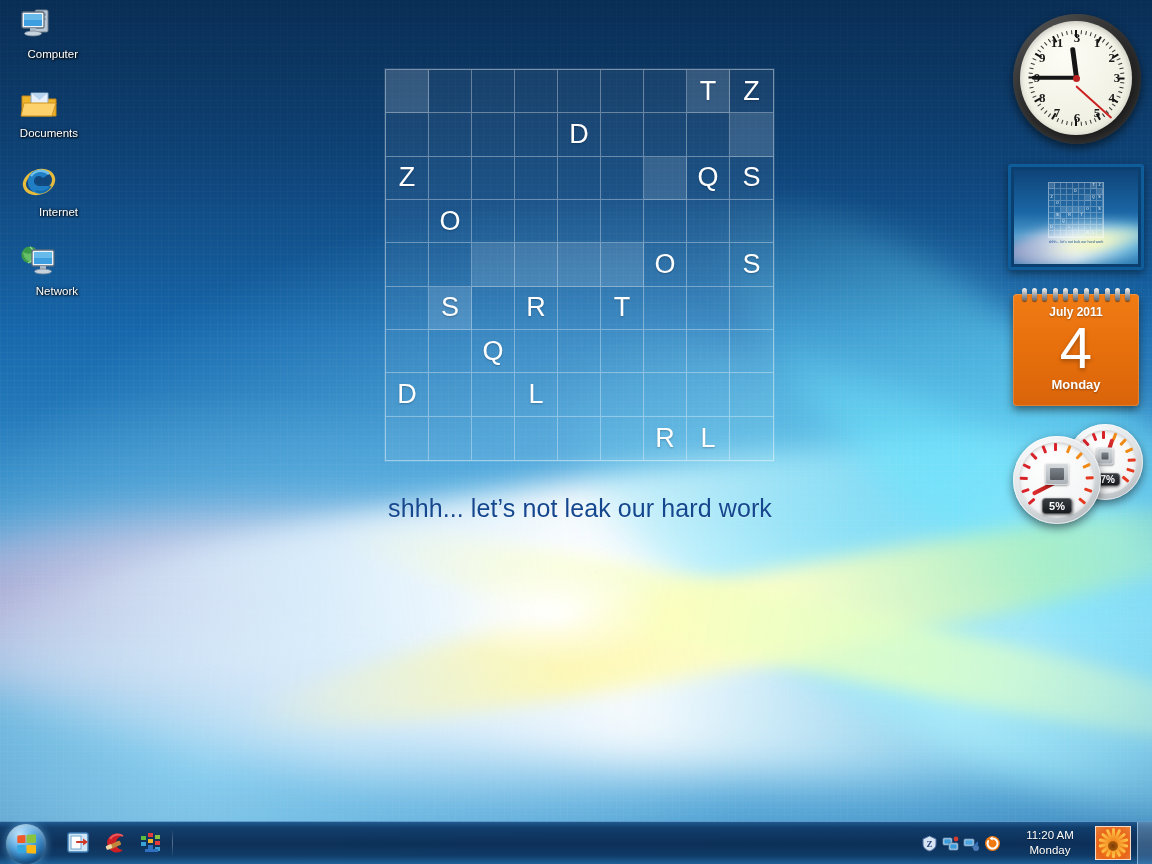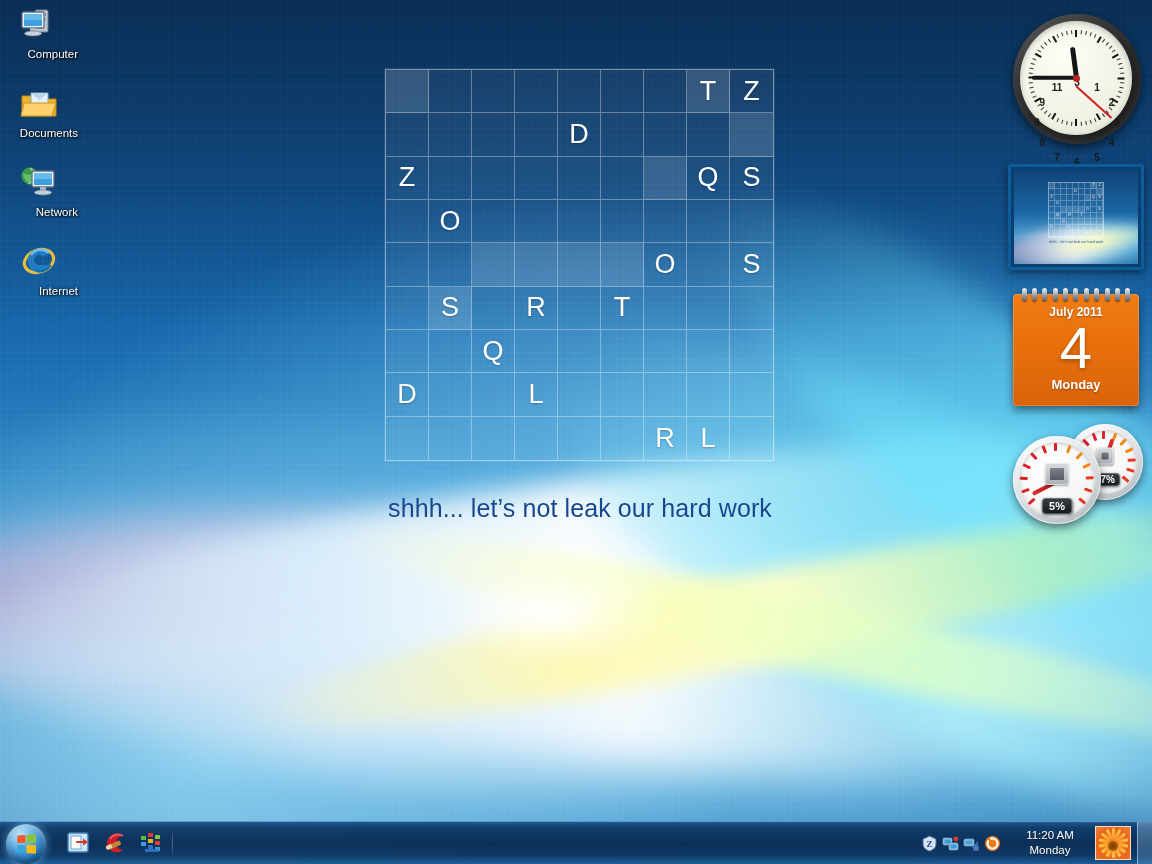--- a/index.html
+++ b/index.html
@@ -101,22 +101,22 @@
   .clock-bezel{
     position:absolute;inset:6px 4px 4px 6px;border-radius:50%;
     background:radial-gradient(circle at 35% 25%, #5a5a5a, #232323 60%, #111 100%);
     box-shadow:0 4px 10px rgba(0,0,0,.55), inset 0 -3px 8px rgba(255,255,255,.12);
   }
   .clock-face{
     position:absolute;inset:13px;border-radius:50%;
     background:radial-gradient(circle at 40% 30%, #fdfdf6, #efefe2 70%, #dcdcd0 100%);
     box-shadow:inset 0 2px 6px rgba(0,0,0,.22);
   }
-  .cnum{position:absolute;font-size:10px;color:#1a1a1a;font-family:Liberation Sans, sans-serif;font-weight:700;
-        transform:translate(-50%,-50%);margin-top:44px;}
+  .cnum{position:absolute;font-size:13px;color:#1a1a1a;font-family:Liberation Serif, serif;font-weight:700;
+        transform:translate(-50%,-50%);}
   .ctick{position:absolute;left:50%;top:50%;width:1px;height:48px;margin-left:-.5px;margin-top:-48px;
          transform-origin:50% 100%;background:transparent;}
   .ctick i{display:block;width:1px;height:4px;background:#333;}
   .ctick.maj i{width:2px;height:7px;margin-left:-.5px;background:#111;}
   .hand{position:absolute;left:50%;top:50%;transform-origin:50% 100%;border-radius:2px;}
   .hand.hour{width:5px;height:31px;margin-left:-2.5px;margin-top:-31px;background:#151515;}
   .hand.min{width:3.5px;height:44px;margin-left:-1.75px;margin-top:-44px;background:#151515;}
   .hand.sec{width:2px;height:48px;margin-left:-1px;margin-top:-40px;background:#cc2222;}
   .cpin{position:absolute;left:50%;top:50%;width:7px;height:7px;margin:-3.5px 0 0 -3.5px;border-radius:50%;background:#b22;}
 
@@ -271,43 +271,43 @@
         <path d="M13 10 L21.5 17 L30 10 Z" fill="#b9d4ee"></path>
         <path d="M6 20 L38 20 L34 33 L3 33 Z" fill="#fdd16b" stroke="#cf9320" stroke-width="1"></path>
       </svg>
     </div>
     <div class="lbl">Documents</div>
   </div>
 
   <div class="dicon">
     <div class="glyph">
       <svg viewBox="0 0 42 42" width="42" height="42">
+        <ellipse cx="21" cy="20" rx="15" ry="11" transform="rotate(-20 21 20)" fill="none" stroke="#f0c23a" stroke-width="3.2" opacity=".95"></ellipse>
+        <path d="M31 12 a12 12 0 1 0 2 12 h-12 a5 5 0 1 1 4 -8 z" fill="#1f7ec4"></path>
+        <path d="M31 12 a12 12 0 0 0 -18 2" fill="none" stroke="#6fc0ea" stroke-width="2.4"></path>
+        <path d="M18 29 a12 12 0 0 0 15 -5" fill="none" stroke="#0e5f9c" stroke-width="2" opacity=".6"></path>
+      </svg>
+    </div>
+    <div class="lbl">Internet</div>
+  </div>
+
+  <div class="dicon">
+    <div class="glyph">
+      <svg viewBox="0 0 42 42" width="42" height="42">
         <circle cx="12" cy="14" r="8.5" fill="#3a9b4a"></circle>
         <path d="M5 11 q5 3 9 1 q4 -2 6 2 q-2 6 -8 7 q-6 -2 -7 -10 z" fill="#6fc46f" opacity=".85"></path>
         <path d="M12 6 q5 4 4 9 q-1 5 -6 7" fill="none" stroke="#bfe9c0" stroke-width="1.2" opacity=".8"></path>
         <rect x="14" y="9" width="22" height="16" rx="1.6" fill="#eef4fa" stroke="#5a6b7c" stroke-width="1.3"></rect>
         <rect x="16" y="11" width="18" height="12" fill="#3e9fe0"></rect>
         <rect x="16" y="11" width="18" height="6" fill="#79c8f0" opacity=".7"></rect>
         <rect x="22" y="25" width="6" height="4" fill="#aab8c6"></rect>
         <ellipse cx="25" cy="30.5" rx="8.5" ry="2.4" fill="#c6d2de" stroke="#7e8d9c" stroke-width=".8"></ellipse>
       </svg>
     </div>
     <div class="lbl">Network</div>
-  </div>
-
-  <div class="dicon">
-    <div class="glyph">
-      <svg viewBox="0 0 42 42" width="42" height="42">
-        <ellipse cx="21" cy="20" rx="15" ry="11" transform="rotate(-20 21 20)" fill="none" stroke="#f0c23a" stroke-width="3.2" opacity=".95"></ellipse>
-        <path d="M31 12 a12 12 0 1 0 2 12 h-12 a5 5 0 1 1 4 -8 z" fill="#1f7ec4"></path>
-        <path d="M31 12 a12 12 0 0 0 -18 2" fill="none" stroke="#6fc0ea" stroke-width="2.4"></path>
-        <path d="M18 29 a12 12 0 0 0 15 -5" fill="none" stroke="#0e5f9c" stroke-width="2" opacity=".6"></path>
-      </svg>
-    </div>
-    <div class="lbl">Internet</div>
   </div>
 
 </div>
 
 <div id="crossword-wrap">
   <div id="crossword-grid">
       <div class="cw-cell hl"></div>
       <div class="cw-cell"></div>
       <div class="cw-cell"></div>
       <div class="cw-cell"></div>

